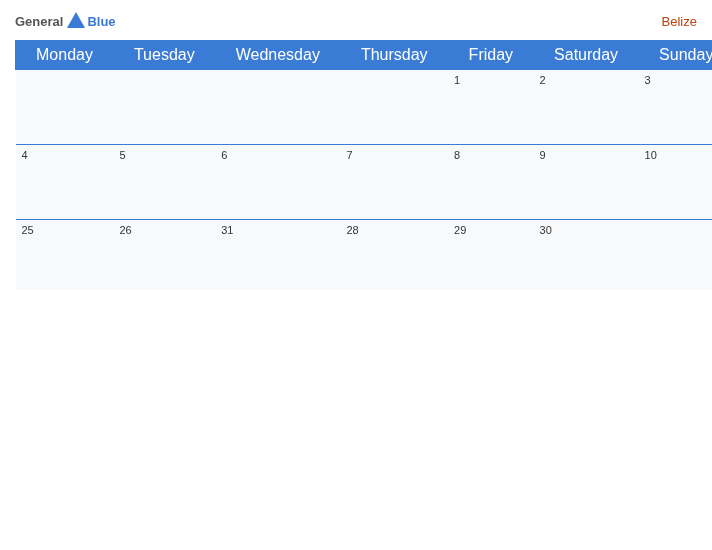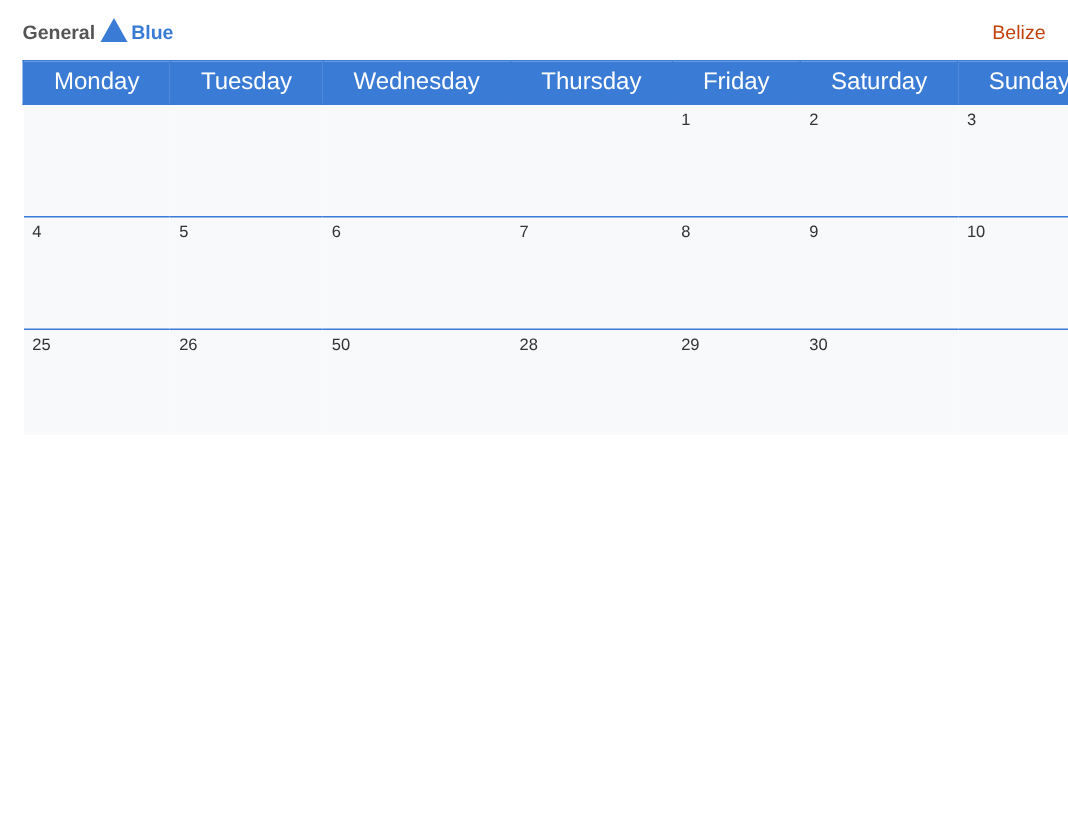--- a/index.html
+++ b/index.html
@@ -161,21 +161,21 @@
           </td>
         </tr>
         <tr>
           <td>
             <span class="day-num">25</span>
           </td>
           <td>
             <span class="day-num">26</span>
           </td>
           <td>
-            <span class="day-num">50</span>
+            <span class="day-num">31</span>
           </td>
           <td>
             <span class="day-num">28</span>
           </td>
           <td>
             <span class="day-num">29</span>
           </td>
           <td>
             <span class="day-num">30</span>
           </td>

